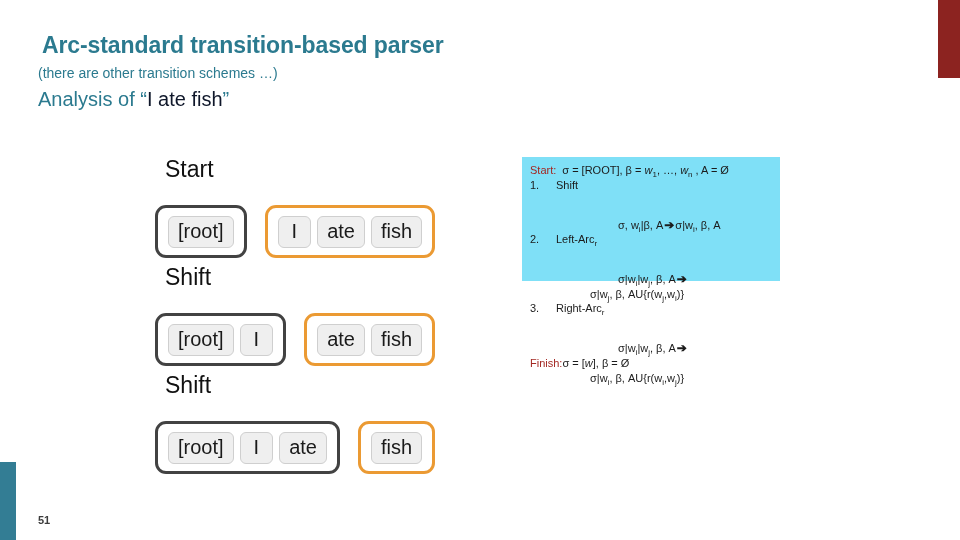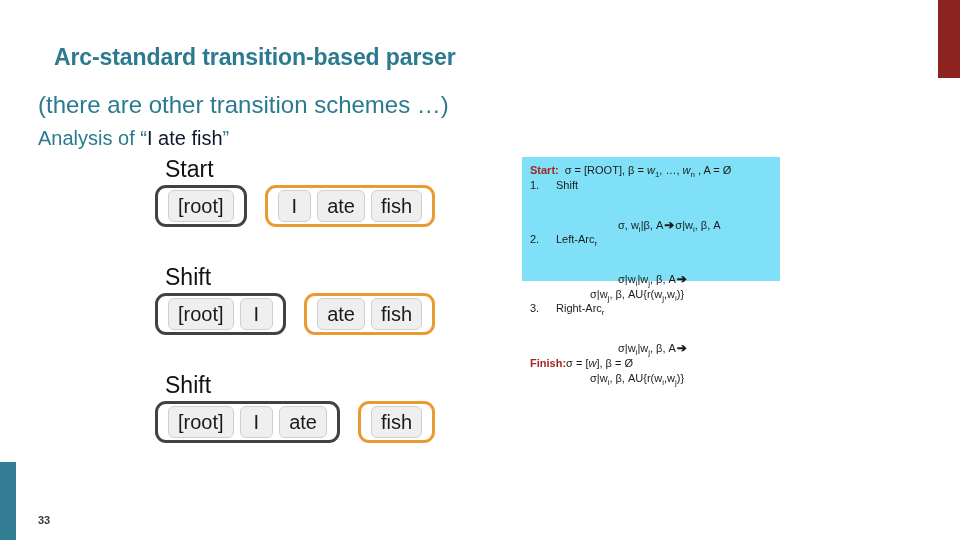--- a/index.html
+++ b/index.html
@@ -40,25 +40,25 @@
     left: 38px;
     top: 28px;
     width: 600px;
   }
   .slide-title {
     font-size: 23px;
     font-weight: bold;
     color: #2b7a8f;
     letter-spacing: -0.1px;
     line-height: 1.16;
-    margin: 16px;
+    margin: 4px;
     white-space: nowrap;
   }
   .slide-subtitle {
-    font-size: 24px;
+    font-size: 14px;
     color: #2b7a8f;
     line-height: 1.5;
     margin: 0;
     white-space: nowrap;
   }
   .slide-subtitle-2 {
     font-size: 20px;
     color: #2b7a8f;
     line-height: 1.55;
     margin: 0;
@@ -94,21 +94,22 @@
     align-items: center;
   }
 
   .stack-box, .buffer-box {
     display: flex;
     align-items: center;
     border-radius: 11px;
     box-sizing: border-box;
     padding: 6px 7px;
     background: #ffffff;
-    height: 42px;
+    height: 53px;
+    margin-top: 20px;
   }
   .stack-box {
     border: 3px solid #424242;
   }
   .buffer-box {
     border: 3px solid #eb9a33;
     margin-left: 18px;
   }
 
   .chip {
@@ -141,21 +142,21 @@
     font-size: 11px;
     line-height: 14.6px;
     color: #1b1b1b;
   }
   .algo-line {
     display: flex;
     white-space: nowrap;
   }
   .algo-kw {
     color: #a32823;
-    font-weight: bold;
+    font-weight: normal;
   }
   .col-num {
     width: 26px;
     flex: none;
   }
   .col-op {
     width: 62px;
     flex: none;
   }
   .col-body {
@@ -275,13 +276,13 @@
     <span class="algo-kw">Finish:</span>
     <span><span> σ = [</span><i class="v">w</i><span>], β = Ø</span></span>
   </div>
 
   <div class="algo-line">
     <span class="indent-body"><span>σ|w</span><sub>i</sub><span>, β, AU{r(w</span><sub>i</sub><span>,w</span><sub>j</sub><span>)}</span></span>
   </div>
 
 </div>
 
-<div class="page-number">33</div>
+<div class="page-number">51</div>
 
 </body></html>

